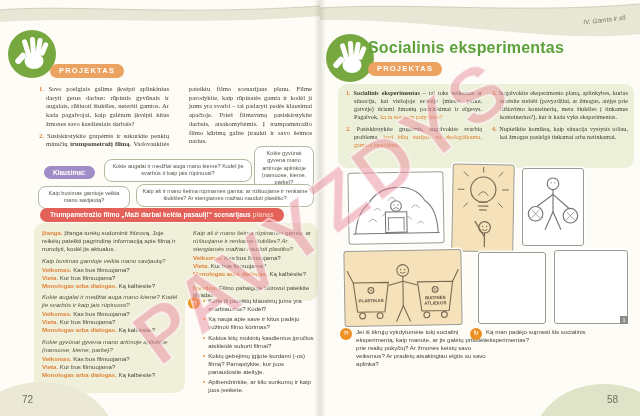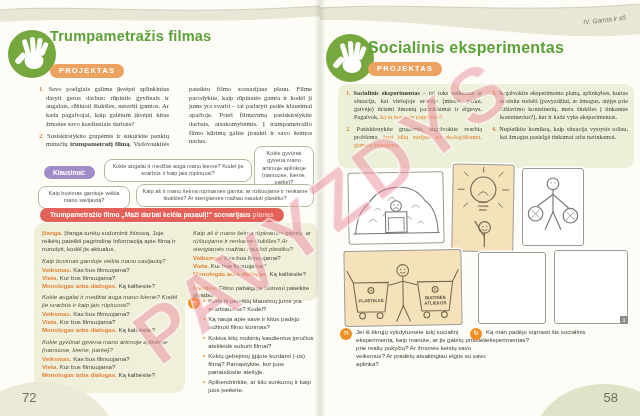--- a/index.html
+++ b/index.html
@@ -9,21 +9,21 @@
   .page { position:absolute; top:0; width:320px; height:416px; background:#fdfcf6; }
   #page-left { left:0; }
   #page-right { left:320px; }
   .gutter { position:absolute; left:314px; top:0; width:12px; height:416px; z-index:5;
             background:linear-gradient(90deg, rgba(90,90,70,0) 0%, rgba(90,90,70,0.16) 50%, rgba(90,90,70,0) 100%); }
 
   .top-wave { position:absolute; top:0; left:0; width:320px; height:44px; z-index:0; }
   .corner-blob { position:absolute; background:#ebe9d6; z-index:0; }
   .blob-left { left:-34px; bottom:-26px; width:150px; height:60px; border-radius:50% 50% 0 0 / 100% 100% 0 0; }
   .blob-right { right:-34px; bottom:-24px; width:140px; height:56px; border-radius:50% 50% 0 0 / 100% 100% 0 0; background:#dfe4c8; }
-  .pagenum { position:absolute; font-size:13px; color:#6e6e5c; z-index:2;text-align:right; }
+  .pagenum { position:absolute; font-size:10px; color:#6e6e5c; z-index:2;text-align:right; }
   #pn-left { left:22px; bottom:11px; }
   #pn-right { right:22px; bottom:11px; }
 
   .chapter-label { position:absolute; right:14px; top:16px; font-size:6.5px; font-style:italic; color:#77775f; transform:rotate(-7deg); z-index:2; }
 
   .hand-badge { position:absolute; width:48px; height:48px; z-index:2; }
   .title { position:absolute; color:#5ca13a; font-weight:bold; font-size:14.5px; line-height:1.28; letter-spacing:0.2px; z-index:2; }
   .projektas { position:absolute; background:#eca361; color:#fff; font-size:7.5px; font-weight:bold; letter-spacing:1.2px; padding:2px 9px 3px; border-radius:8px; z-index:2; }
 
   .intro { position:absolute; column-count:2; column-gap:13px; font-family:"Liberation Serif", serif; font-size:6.6px; line-height:1.32; text-align:justify; color:#3f3f35; z-index:1; }
@@ -86,21 +86,20 @@
         <rect x="10" y="22" width="6" height="13" rx="3" transform="rotate(42 13 28)"></rect>
         <rect x="16" y="9" width="5" height="18" rx="2.5" transform="rotate(-17 18.5 18)"></rect>
         <rect x="22.5" y="7" width="5" height="20" rx="2.5" transform="rotate(-4 25 17)"></rect>
         <rect x="28.5" y="8" width="5" height="18" rx="2.5" transform="rotate(9 31 17)"></rect>
         <rect x="33.5" y="12" width="5" height="14" rx="2.5" transform="rotate(22 36 19)"></rect>
       </g>
     </svg>
   </div>
 
   <div class="title" style="left:50px; top:27px;">
-    <div>Trumpametražis filmas</div>
   </div>
   <div class="projektas" style="left:50px; top:64px;">PROJEKTAS</div>
 
   <div class="intro" style="left:39px; top:85px; width:273px; height:68px;">
     <p><span class="num">1.</span> <span>Savo poelgiais galime įkvėpti aplinkinius daryti gerus darbus: rūpintis gyvūnais ir augalais, rūšiuoti šiukšles, neteršti gamtos. Ar kada pagalvojai, kaip galėtum įkvėpti kitus žmones savo kasdieniais darbais?</span></p>
     <p><span class="num">2.</span> <span>Susiskirstykite grupėmis ir sukurkite penkių minučių </span><b>trumpametražį filmą</b><span>. Vadovaukitės pateiktu filmo scenarijaus planu. Filme parodykite, kaip rūpinatės gamta ir kodėl ji jums yra svarbi – tai padaryti padės klausimai apačioje. Prieš filmavimą pasiskirstykite darbais, atsakomybėmis. Į trumpametražio filmo kūrimą galite įtraukti ir savo šeimos narius.</span></p>
   </div>
 
   <div class="pill-klausimai" style="left:44px; top:166px;">Klausimai:</div>
   <div class="bubble" style="left:104px; top:159px; width:148px;">Kokie augalai ir medžiai auga mano kieme? Kodėl jie svarbūs ir kaip jais rūpinuosi?</div>

